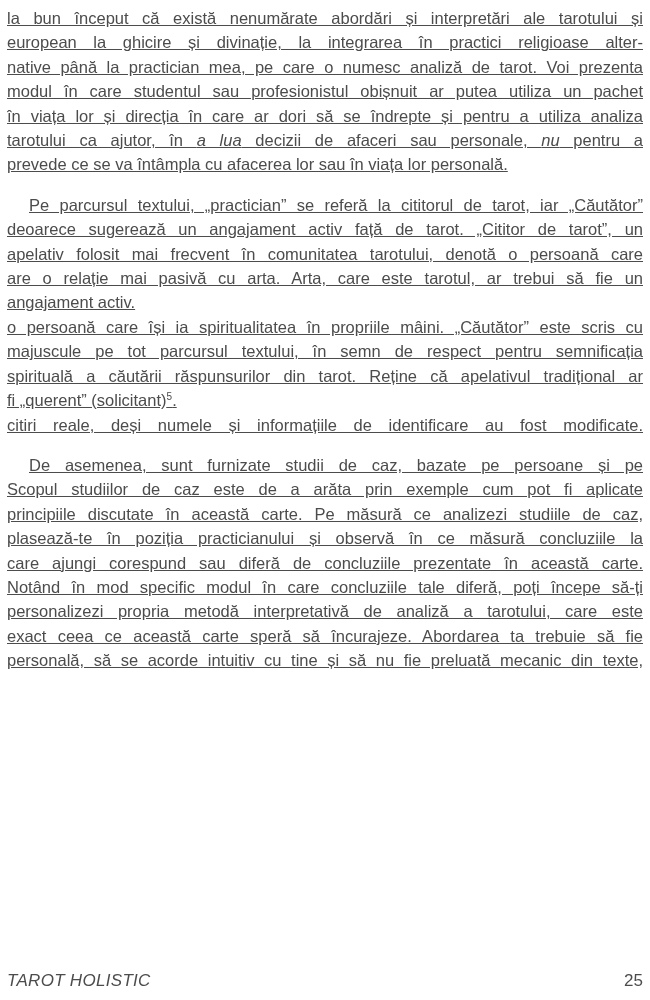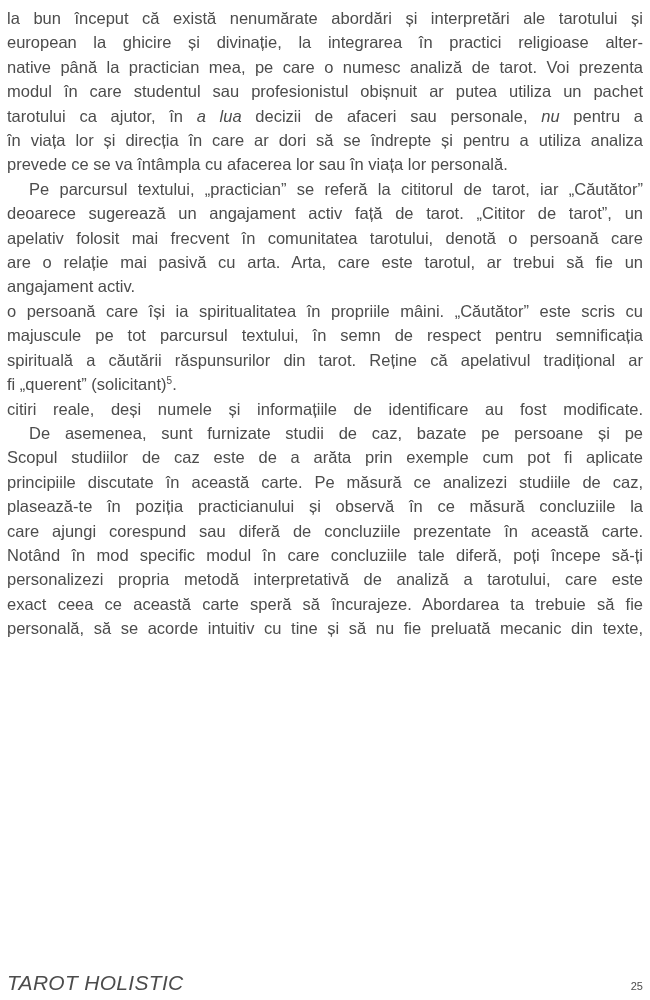--- a/index.html
+++ b/index.html
@@ -20,76 +20,78 @@
     inset: 0;
   }
   .text-block {
     position: absolute;
     left: 7px;
     right: 7px;
     top: 6px;
   }
   .para {
     margin: 0;
+    text-decoration: underline;
   }
   .line {
     font-size: 16.5px;
     line-height: 24.4px;
     text-align: justify;
     text-align-last: justify;
     -moz-text-align-last: justify;
     white-space: normal;
     overflow: hidden;
   }
   .line.last {
     text-align-last: left;
     -moz-text-align-last: left;
   }
   .line.indent {
     text-indent: 22px;
+    margin-top: 16px;
   }
   .line i {
     font-style: italic;
   }
   .line sup {
     font-size: 10px;
     line-height: 0;
     vertical-align: 6px;
   }
   .footer {
     position: absolute;
     left: 7px;
     right: 7px;
     top: 971px;
     display: flex;
     justify-content: space-between;
     align-items: baseline;
   }
   .book-title {
     font-style: italic;
-    font-size: 21px;
+    font-size: 17px;
     letter-spacing: 0.3px;
   }
   .page-number {
-    font-size: 11px;
+    font-size: 17px;
     margin-left: 16px;
   }
 </style>
 </head>
 <body style="background: rgb(255, 255, 255); color: rgb(76, 76, 76);">
 
 <div class="page">
   <div class="text-block">
       <div class="para">
         <div class="line"><span>la bun început că există nenumărate abordări și interpretări ale tarotului și</span></div>
         <div class="line"><span>european la ghicire și divinație, la integrarea în practici religioase alter-</span></div>
         <div class="line"><span>native până la practician mea, pe care o numesc analiză de tarot. Voi prezenta</span></div>
         <div class="line"><span>modul în care studentul sau profesionistul obișnuit ar putea utiliza un pachet</span></div>
+        <div class="line"><span>în viața lor și direcția în care ar dori să se îndrepte și pentru a utiliza analiza</span></div>
         <div class="line"><span>tarotului ca ajutor, în </span><i>a lua</i><span> decizii de afaceri sau personale, </span><i>nu</i><span> pentru a</span></div>
-        <div class="line"><span>în viața lor și direcția în care ar dori să se îndrepte și pentru a utiliza analiza</span></div>
         <div class="line last"><span>prevede ce se va întâmpla cu afacerea lor sau în viața lor personală.</span></div>
       </div>
       <div class="para">
         <div class="line indent"><span>Pe parcursul textului, „practician” se referă la cititorul de tarot, iar „Căutător”</span></div>
         <div class="line"><span>deoarece sugerează un angajament activ față de tarot. „Cititor de tarot”, un</span></div>
         <div class="line"><span>apelativ folosit mai frecvent în comunitatea tarotului, denotă o persoană care</span></div>
         <div class="line"><span>are o relație mai pasivă cu arta. Arta, care este tarotul, ar trebui să fie un</span></div>
         <div class="line last"><span>angajament activ.</span></div>
       </div>
       <div class="para">

